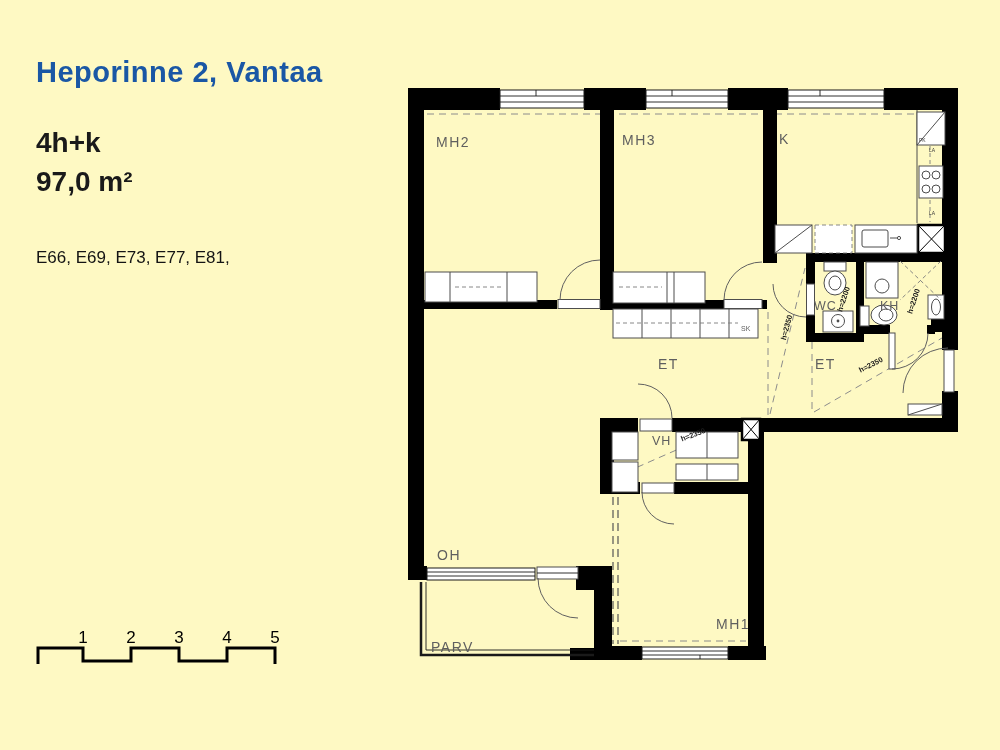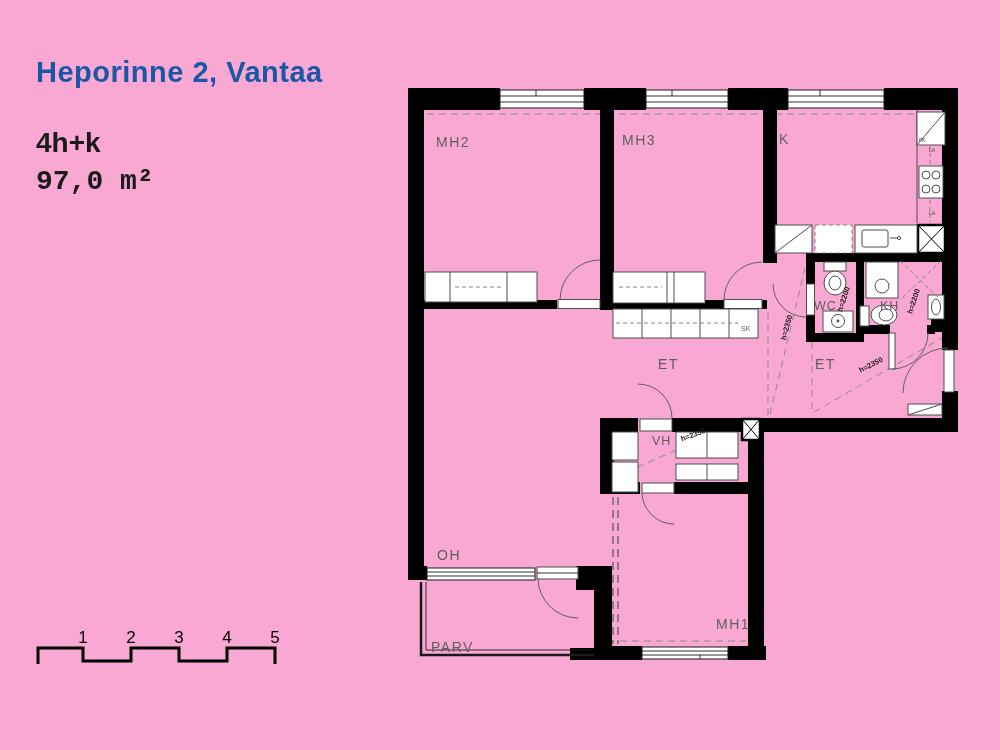--- a/index.html
+++ b/index.html
@@ -1,21 +1,21 @@
 <!DOCTYPE html>
 <html><head>
 <meta charset="utf-8">
 <style>
   html,body{margin:0;padding:0;background:#ffffff;}
-  #screen{position:relative;width:1000px;height:750px;background:#f9a8d4;overflow:hidden;
+  #screen{position:relative;width:1000px;height:750px;background:#fef9c3;overflow:hidden;
           font-family:"Liberation Sans", sans-serif;}
   .abs{position:absolute;}
   .title{left:36px;top:56px;font-size:29px;font-weight:bold;color:#1a57a5;letter-spacing:0.5px;}
   .apt-type{left:36px;top:127px;font-size:28px;font-weight:bold;color:#1a1a1a;}
-  .apt-area{left:36px;top:166px;font-size:28px;font-weight:bold;color:#1a1a1a;font-family:Liberation Mono, monospace;}
+  .apt-area{left:36px;top:166px;font-size:28px;font-weight:bold;color:#1a1a1a;}
   .units{left:36px;top:245px;font-size:17px;color:#141414;line-height:26px;}
   svg text{font-family:"Liberation Sans", sans-serif;}
   .roomlbl{fill:#5f5f5f;font-size:14px;letter-spacing:1.5px;}
   .roomlbl-s{fill:#5f5f5f;font-size:12.5px;letter-spacing:1px;}
   .hlbl{fill:#1c1c1c;font-size:7.5px;font-weight:bold;}
   .tinylbl{fill:#3a3a3a;font-size:5px;}
   .sklbl{fill:#5f5f5f;font-size:7px;}
   .wall{fill:#000000;}
   .furn{fill:#ffffff;stroke:#4d4d4d;stroke-width:1;}
   .furnln{stroke:#4d4d4d;stroke-width:1;fill:none;}
@@ -31,20 +31,21 @@
 </style>
 </head>
 <body>
 
 <div id="screen">
 
   <div class="abs title">Heporinne 2, Vantaa</div>
   <div class="abs apt-type">4h+k</div>
   <div class="abs apt-area">97,0 m²</div>
   <div class="abs units">
+    <div>E66, E69, E73, E77, E81,</div>
   </div>
 
   <svg class="abs" style="left:395px;top:75px;" width="580" height="595" viewBox="395 75 580 595">
 
     <g>
       <line class="ceil" x1="427" y1="114" x2="938" y2="114"></line>
       <line class="ceil" x1="768" y1="312" x2="768" y2="416"></line>
       <line class="ceil" x1="812" y1="342" x2="812" y2="414"></line>
       <line class="ceil" x1="770" y1="414" x2="805" y2="268"></line>
       <line class="ceil" x1="814" y1="412" x2="942" y2="338"></line>

